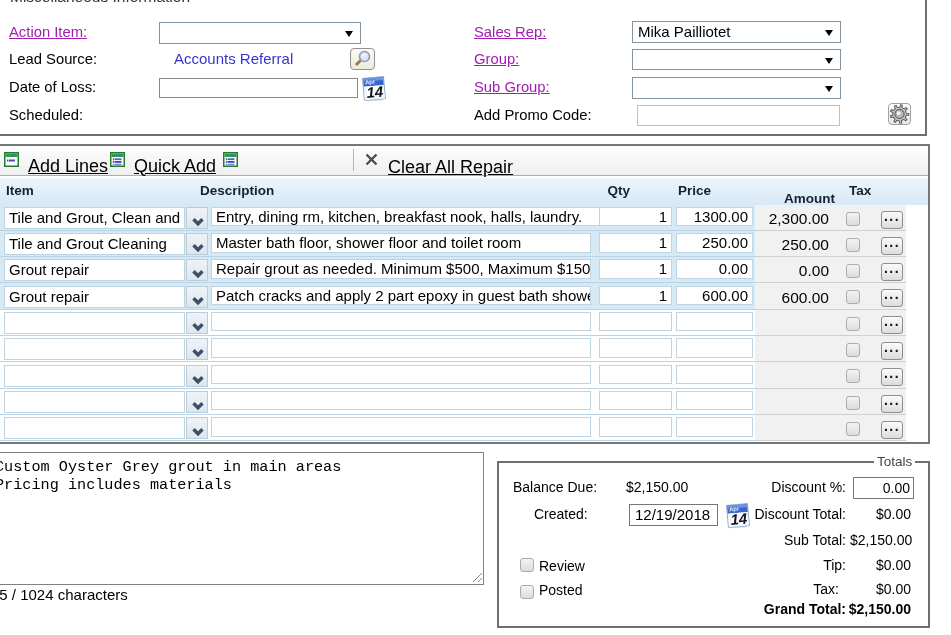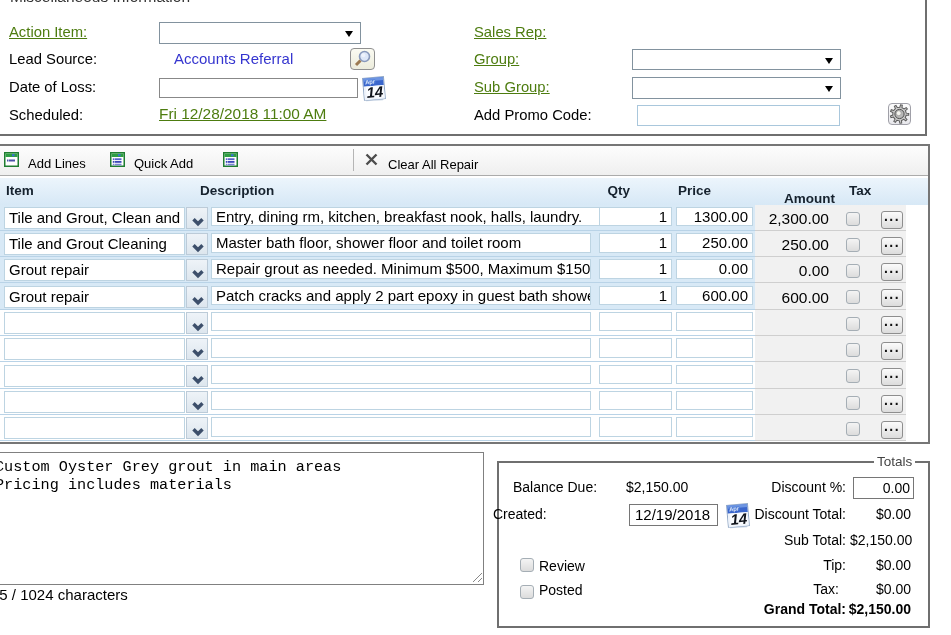--- a/index.html
+++ b/index.html
@@ -1,54 +1,55 @@
 <!DOCTYPE html>
 <html><head>
 <meta charset="utf-8">
 <style>
   html,body{margin:0;padding:0;background:#fff;}
   #page{position:relative;width:951px;height:635px;overflow:hidden;
         font-family:"Liberation Sans", sans-serif;font-size:14.8px;color:#000;}
   .abs{position:absolute;}
-  a.lnk{color:#4d7c0f;text-decoration:underline;}
+  a.lnk{color:#a21caf;text-decoration:underline;}
   .bluetxt{color:#3535cf;}
   .fieldset{position:absolute;border:2.5px solid #6f6f6f;background:transparent;box-sizing:border-box;}
   .sel{position:absolute;box-sizing:border-box;height:21.5px;border:1px solid #82929e;background:#fff;
        line-height:19px;padding-left:5px;font-size:15px;}
   .sel .arr{position:absolute;right:7px;top:8px;width:0;height:0;
        border-left:4.5px solid transparent;border-right:4.5px solid transparent;border-top:6px solid #000;}
   .inp{position:absolute;box-sizing:border-box;background:#fff;border:1px solid #767676;}
   .ginp{position:absolute;box-sizing:border-box;background:#fff;border:1px solid #bdd4e2;
         font-size:15px;line-height:17px;padding:0 4px;white-space:nowrap;overflow:hidden;}
   .num{text-align:right;}
   .cb{position:absolute;box-sizing:border-box;width:14px;height:14px;border:1px solid #a5aeb5;
       border-radius:3px;background:linear-gradient(#f4f4f4,#dcdcdc);}
   .dots{position:absolute;box-sizing:border-box;width:22px;height:18px;border:1px solid #8e8e8e;
         border-radius:3px;background:linear-gradient(#fbfbfb,#dcdcdc);
         text-align:center;font-weight:bold;font-size:14px;line-height:9px;letter-spacing:1.5px;color:#111;}
   .rowsep-b{position:absolute;height:1px;background:#b9d3e7;}
   .rowsep-g{position:absolute;height:1px;background:#cfcfcf;}
   .lbl{position:absolute;white-space:nowrap;}
   .hdr{position:absolute;font-weight:bold;font-size:13.5px;color:#16222e;white-space:nowrap;}
   .tt{font-size:14px;}
-  .tb{font-size:13px;}
+  .tb{font-size:18px;text-decoration:underline;}
   .g15{font-size:15px;}
 </style>
 </head>
 <body>
 <div id="page">
 
   <div class="fieldset" style="left:-14px;top:-40px;width:941px;height:176px;"></div>
   <div class="abs" style="left:6px;top:-12.5px;background:#fff;padding:0 4px;font-size:15.5px;color:#333;">Miscellaneous Information</div>
 
   <a class="lnk abs" style="left:9px;top:23.6px;">Action Item:</a>
   <div class="sel" style="left:159px;top:22px;width:202px;">
       <span class="arr"></span>
     </div>
   <a class="lnk abs" style="left:474px;top:23.6px;">Sales Rep:</a>
+  <div class="sel" style="left:632px;top:21px;width:209px;">Mika Pailliotet<span class="arr"></span></div>
 
   <div class="lbl" style="left:9px;top:50.6px;">Lead Source:</div>
   <div class="bluetxt abs g15" style="left:174px;top:50.4px;">Accounts Referral</div>
   <div class="abs" id="magbtn" style="left:350px;top:48px;width:25px;height:22px;box-sizing:border-box;
        border:1px solid #909090;border-radius:4px;background:linear-gradient(#fbfbf2,#ececdc);">
     <svg width="23" height="20" style="position:absolute;left:0;top:0;">
       <circle cx="13.5" cy="7.5" r="5" fill="#dde7f8" stroke="#8899bb" stroke-width="1.6"></circle>
       <line x1="9.5" y1="11.5" x2="5" y2="16" stroke="#9c7a52" stroke-width="3"></line>
       <circle cx="12.3" cy="6.3" r="2" fill="#eef3fc" stroke="none"></circle>
     </svg>
@@ -74,21 +75,20 @@
         <text x="5.2" y="22.5" font-size="15" font-weight="bold" font-style="italic" fill="#10141c" font-family="Liberation Sans">14</text>
       </g>
     </svg>
   </div>
   <a class="lnk abs" style="left:474px;top:79.2px;">Sub Group:</a>
   <div class="sel" style="left:632px;top:77px;width:209px;">
       <span class="arr"></span>
     </div>
 
   <div class="lbl" style="left:9px;top:107.1px;">Scheduled:</div>
-  <a class="lnk abs" style="left:159px;top:105.2px;font-size:15.4px;">Fri 12/28/2018 11:00 AM</a>
   <div class="lbl" style="left:474px;top:107.1px;">Add Promo Code:</div>
   <div class="inp" style="left:637px;top:105.3px;width:203px;height:20.7px;border-color:#a9c7dc;"></div>
   <div class="abs" id="gearbtn" style="left:888px;top:103px;width:23px;height:22px;box-sizing:border-box;
        border:1px solid #a0a0a8;border-radius:4px;background:linear-gradient(#fcfcfc,#e8e8ec);">
         <svg width="21" height="20" style="position:absolute;left:0;top:0;">
       <path d="M9.42,3.29 L9.57,0.75 L11.43,0.75 L11.58,3.29 L13.99,4.16 L15.74,2.31 L17.16,3.51 L15.65,5.55 L16.92,7.77 L19.45,7.48 L19.77,9.31 L17.30,9.90 L16.86,12.42 L18.98,13.82 L18.05,15.43 L15.77,14.29 L13.81,15.94 L14.54,18.38 L12.79,19.01 L11.78,16.68 L9.22,16.68 L8.21,19.01 L6.46,18.38 L7.19,15.94 L5.23,14.29 L2.95,15.43 L2.02,13.82 L4.14,12.42 L3.70,9.90 L1.23,9.31 L1.55,7.48 L4.08,7.77 L5.35,5.55 L3.84,3.51 L5.26,2.31 L7.01,4.16 Z" fill="#c9c9c9" stroke="#5a5a5a" stroke-width="1" transform="rotate(12 10.5 10)"></path>
       <circle cx="10.5" cy="10" r="4.6" fill="#b8b8b8" stroke="#4f4f4f" stroke-width="1"></circle>
       <circle cx="9.7" cy="9.2" r="2.5" fill="#f5f5f0" stroke="#888" stroke-width="0.6"></circle>
     </svg>
   </div>
@@ -300,21 +300,21 @@
   <div class="lbl g15" style="left:-9px;top:586px;">65 / 1024 characters</div>
 
   <div class="fieldset" style="left:497px;top:460.5px;width:433px;height:167px;"></div>
   <div class="abs" style="left:874px;top:454px;background:#fff;padding:0 3px;font-size:13.5px;color:#444;">Totals</div>
 
   <div class="lbl tt" style="left:513px;top:478.5px;">Balance Due:</div>
   <div class="lbl tt" style="left:626px;top:478.5px;">$2,150.00</div>
   <div class="lbl num tt" style="left:740px;top:478.5px;width:106px;">Discount %:</div>
   <div class="inp num tt" style="left:853px;top:476.5px;width:61px;height:22px;line-height:20px;padding-right:3px;">0.00</div>
 
-  <div class="lbl tt" style="left:493px;top:506px;text-align:right;">Created:</div>
+  <div class="lbl tt" style="left:534px;top:506px;text-align:right;">Created:</div>
   <div class="inp g15" style="left:629px;top:504px;width:89px;height:22px;line-height:20px;padding-left:5px;">12/19/2018</div>
   <div class="abs" id="cal2" style="left:724.5px;top:502px;">
     <svg width="26" height="27">
       <g transform="rotate(-5 12 14)">
         <path d="M3 23.5 L22 24.5 L21 26 L4 25.5 Z" fill="#c8d4e4"></path>
         <rect x="2.5" y="2.5" width="21" height="22" fill="#fdfdfd" stroke="#8fa6c4" stroke-width="1"></rect>
         <rect x="3" y="3" width="20" height="8" fill="#3a66cc"></rect>
         <rect x="3" y="3" width="20" height="3" fill="#6d95e2"></rect>
         <rect x="4.5" y="4.6" width="10.5" height="4" fill="#5380d8"></rect>
         <text x="5" y="8.8" font-size="6" fill="#ffffff" font-family="Liberation Sans">Apr</text>

